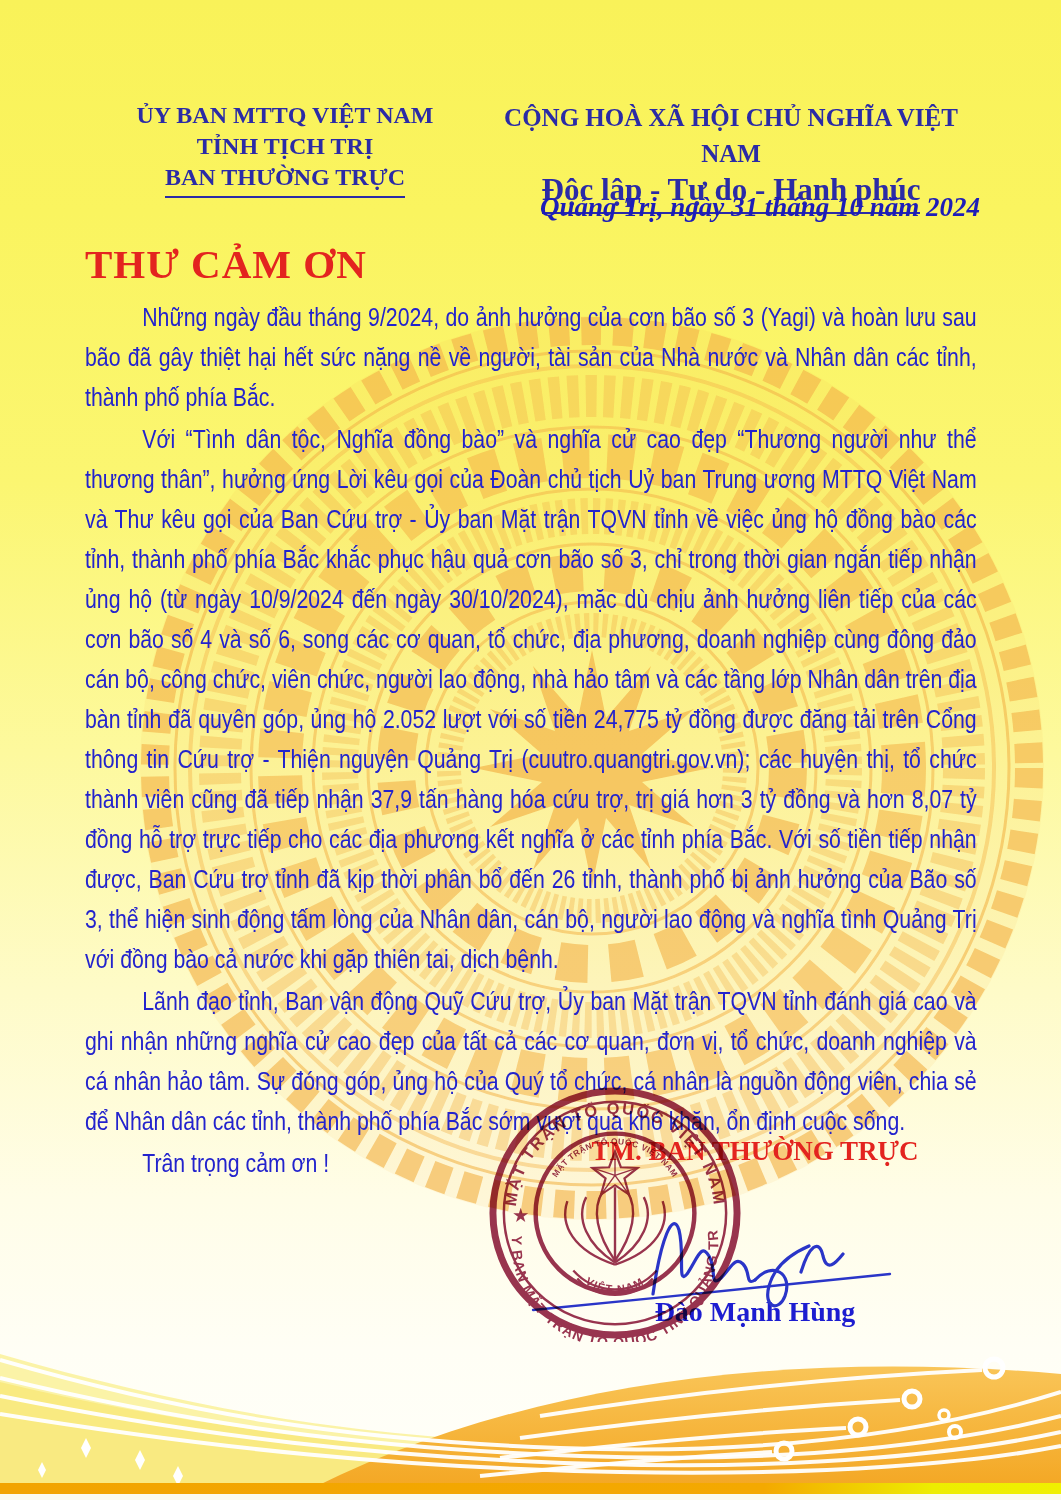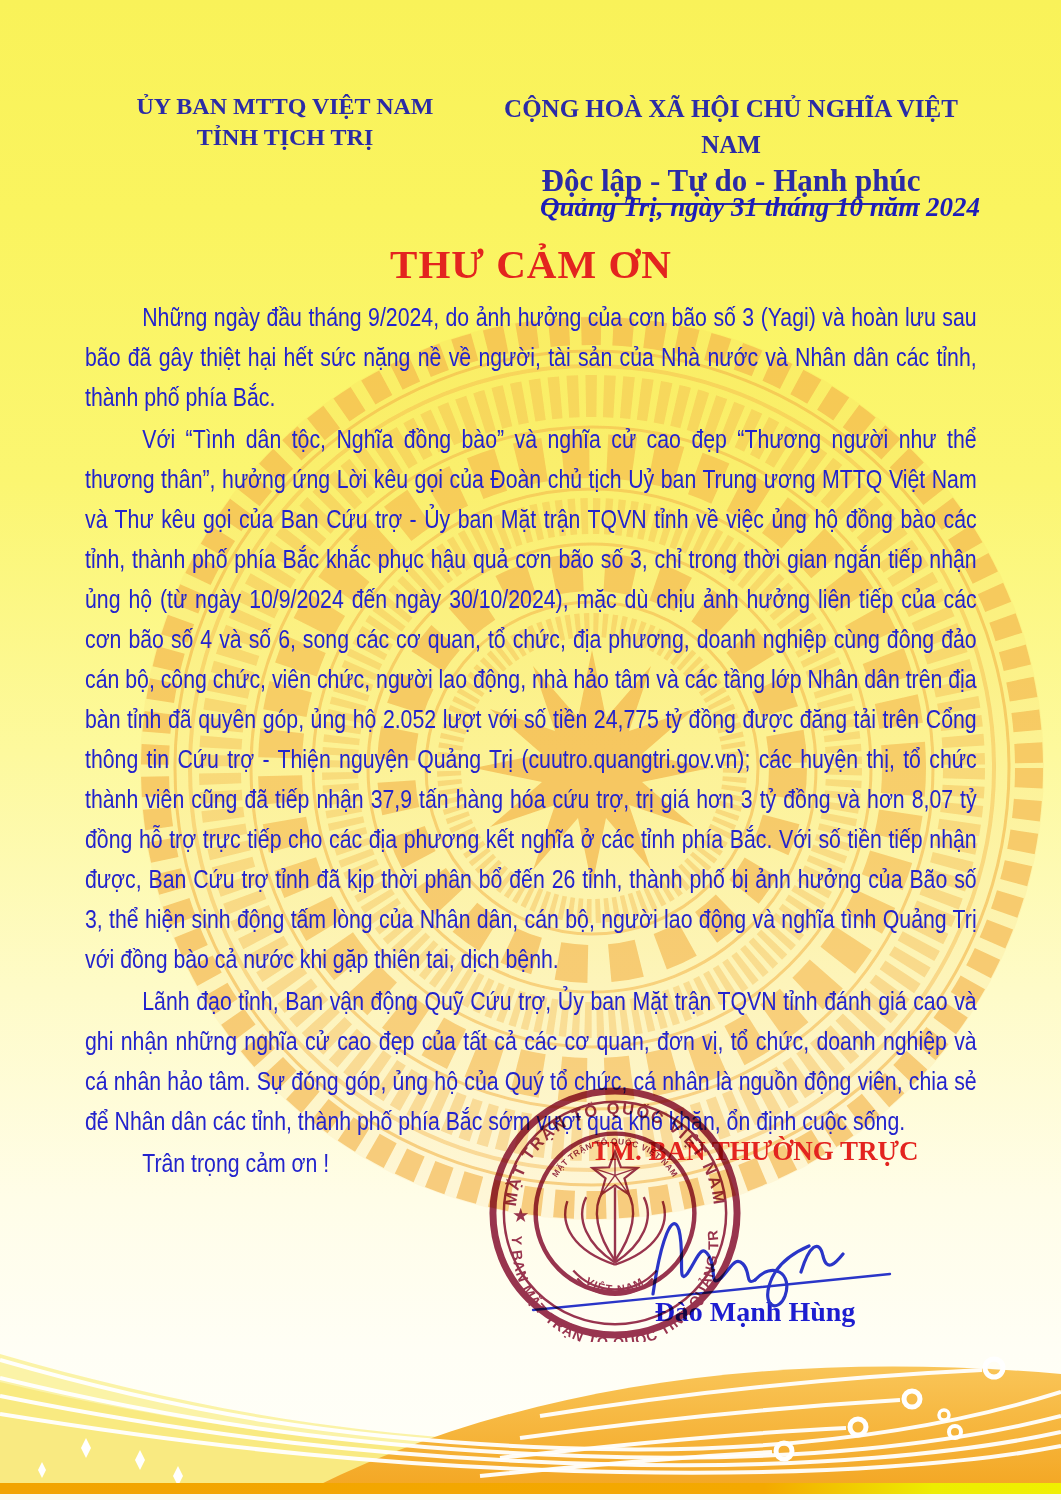--- a/index.html
+++ b/index.html
@@ -9,29 +9,29 @@
     overflow:hidden;
     background:linear-gradient(180deg,
       #f9f259 0%, #faf45f 14%, #fbf671 32%,
       #fdf99d 50%, #fefbc8 66%, #fffde8 80%,
       #fffef5 90%, #fffff9 100%);
     font-family:"Liberation Serif", serif;
   }
   
   .drum{position:absolute;left:132px;top:308px;opacity:.82;}
   
-  .header{position:absolute;top:91px;left:85px;width:892px;display:flex;}
+  .header{position:absolute;top:100px;left:85px;width:892px;display:flex;}
   .hdr-left{width:400px;text-align:center;color:#2b2ba6;font-weight:bold;font-size:24px;line-height:31px;}
   .hdr-left .org-bold{display:inline-block;padding-bottom:3px;border-bottom:2px solid #2b2ba6;}
   .hdr-right{flex:1;text-align:center;color:#2b2ba6;font-weight:bold;}
   .hdr-right .nat{font-size:25px;line-height:36px;}
   .hdr-right .motto{display:inline-block;font-size:31px;padding-bottom:4px;border-bottom:2px solid #2b2ba6;}
   .dateline{position:absolute;top:192px;left:540px;width:450px;
     color:#1d1db8;font-weight:bold;font-style:italic;font-size:27px;}
-  .doc-title{position:absolute;top:240px;left:85px;width:892px;text-align:center;
+  .doc-title{position:absolute;top:240px;left:85px;width:892px;
     color:#e3241f;font-weight:bold;font-size:41px;letter-spacing:1px;}
   
   .body-text{
     position:absolute;top:297px;left:85px;width:1090px;
     transform:scaleX(0.818);transform-origin:0 0;
     font-family:"Liberation Sans", sans-serif;
     color:#2323cd;font-size:26px;line-height:40px;text-align:justify;
   }
   .body-text p{margin:0 0 2px 0;text-indent:70px;}
   
@@ -65,20 +65,21 @@
       <circle cx="460" cy="460" r="166" stroke-width="3" opacity=".7"></circle>
       <circle cx="460" cy="460" r="143" stroke-width="24" stroke-dasharray="5 4" opacity=".5"></circle>
     </g>
     <polygon points="578,460 510,474 562,519 497,497 519,562 474,510 460,578 446,510 401,562 423,497 358,519 410,474 342,460 410,446 358,401 423,423 401,358 446,410 460,342 474,410 519,358 497,423 562,401 510,446" fill="#f2b44a" opacity=".88"></polygon>
   </svg>
 
   <div class="header">
     <div class="hdr-left">
       <div>ỦY BAN MTTQ VIỆT NAM</div>
       <div>TỈNH TỊCH TRỊ</div>
+      <div><span class="org-bold">BAN THƯỜNG TRỰC</span></div>
     </div>
     <div class="hdr-right">
       <div class="nat">CỘNG HOÀ XÃ HỘI CHỦ NGHĨA VIỆT NAM</div>
       <div><span class="motto">Độc lập - Tự do - Hạnh phúc</span></div>
     </div>
   </div>
 
   <div class="dateline">Quảng Trị, ngày 31 tháng 10 năm 2024</div>
 
   <div class="doc-title">THƯ CẢM ƠN</div>

